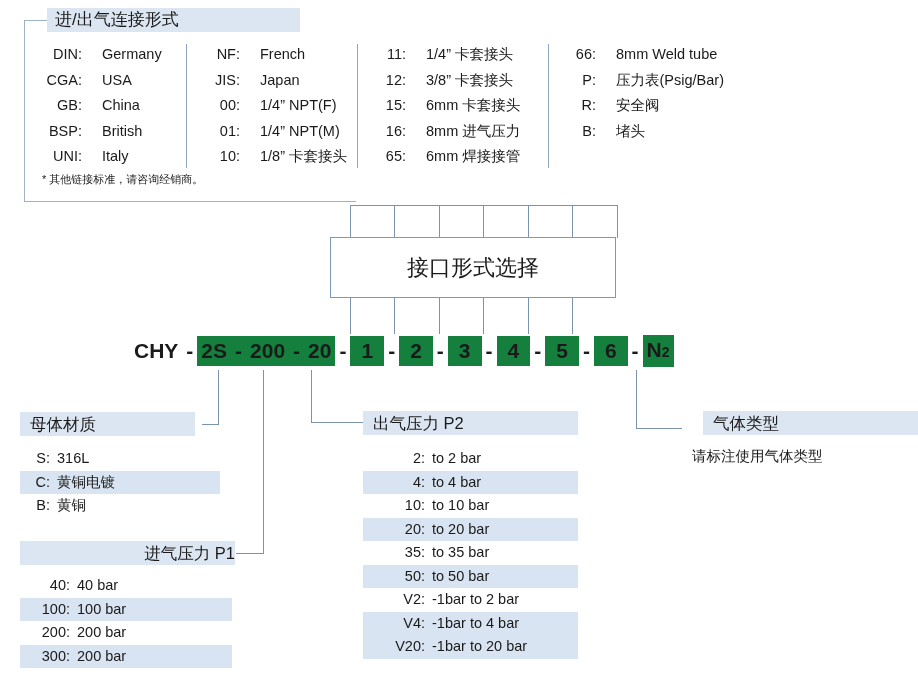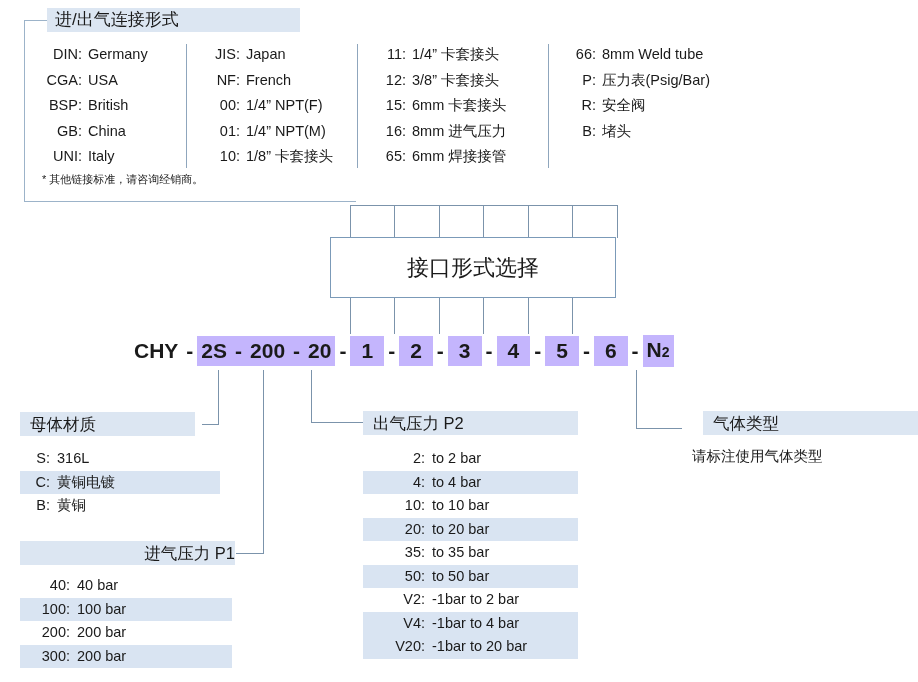--- a/index.html
+++ b/index.html
@@ -11,21 +11,21 @@
     font-family: "Liberation Sans", "DejaVu Sans", sans-serif;
     color: #1a1a1a;
   }
   #page {
     position: relative;
     width: 918px;
     height: 682px;
     overflow: hidden;
     background: #ffffff;
   }
-  .hl  { background: #c4b5fd; }
+  .hl  { background: #15803d; }
   .sect-title {
     position: absolute;
     background: #dce6f2;
     font-size: 16.5px;
     font-weight: 400;
     color: #1a1a1a;
     line-height: 24px;
     padding-left: 10px;
     box-sizing: border-box;
     white-space: nowrap;
@@ -80,21 +80,21 @@
     line-height: 25.5px;
     font-size: 14.5px;
     white-space: nowrap;
     display: flex;
   }
   .conn-col .row .k {
     display: inline-block;
     text-align: right;
     padding-right: 6px;
   }
-  .conn-col .row .v { display: inline-block; }
+  .conn-col .row .v { display: inline-block; margin-left: 14px; }
   .vdiv {
     position: absolute;
     width: 1px;
     background: #8fa6bd;
   }
   #conn-note {
     position: absolute;
     left: 42px;
     top: 172px;
     font-size: 11px;
@@ -170,42 +170,42 @@
     <div class="conn-col" style="left:0px; width:148px;">
       <div class="row">
         <span class="k" style="width:44px">DIN:</span>
         <span class="v">Germany</span>
       </div>
       <div class="row">
         <span class="k" style="width:44px">CGA:</span>
         <span class="v">USA</span>
       </div>
       <div class="row">
+        <span class="k" style="width:44px">GB:</span>
+        <span class="v">China</span>
+      </div>
+      <div class="row">
         <span class="k" style="width:44px">BSP:</span>
         <span class="v">British</span>
       </div>
       <div class="row">
-        <span class="k" style="width:44px">GB:</span>
-        <span class="v">China</span>
-      </div>
-      <div class="row">
         <span class="k" style="width:44px">UNI:</span>
         <span class="v">Italy</span>
       </div>
     </div>
     <div class="vdiv" style="left:148px; top:2px; height:124px;"></div>
 
     <div class="conn-col" style="left:168px; width:170px;">
       <div class="row">
+        <span class="k" style="width:34px">NF:</span>
+        <span class="v">French</span>
+      </div>
+      <div class="row">
         <span class="k" style="width:34px">JIS:</span>
         <span class="v">Japan</span>
-      </div>
-      <div class="row">
-        <span class="k" style="width:34px">NF:</span>
-        <span class="v">French</span>
       </div>
       <div class="row">
         <span class="k" style="width:34px">00:</span>
         <span class="v">1/4” NPT(F)</span>
       </div>
       <div class="row">
         <span class="k" style="width:34px">01:</span>
         <span class="v">1/4” NPT(M)</span>
       </div>
       <div class="row">

